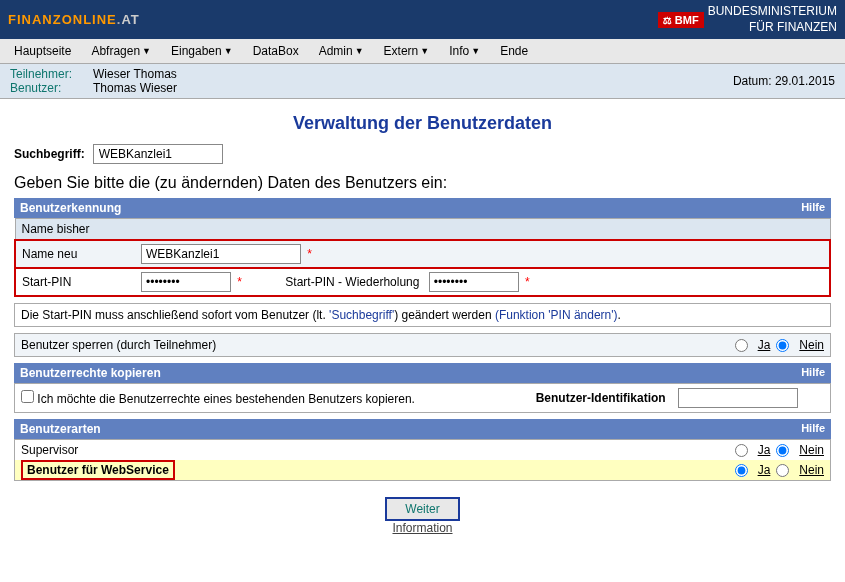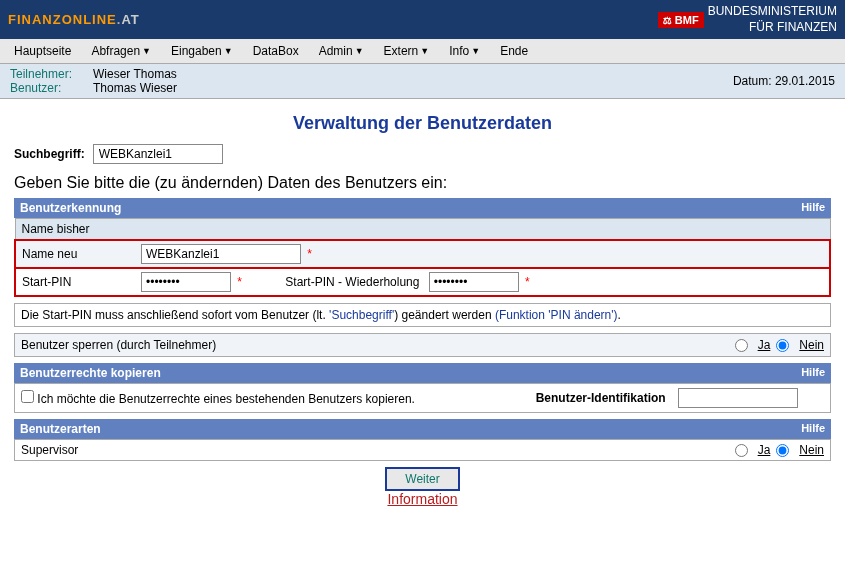--- a/index.html
+++ b/index.html
@@ -67,32 +67,32 @@
 
     
     .sperren-row { background: #f0f4f8; display: flex; justify-content: space-between; align-items: center; padding: 4px 6px; border: 1px solid #aaa; margin-bottom: 6px; }
 
     
     .rechte-table { width: 100%; border-collapse: collapse; border: 1px solid #aaa; margin-bottom: 6px; }
     .rechte-table td { padding: 4px 6px; font-size: 12px; vertical-align: middle; }
     .rechte-table tr { background: #fff; }
 
     
-    .arten-table { width: 100%; border-collapse: collapse; border: 1px solid #aaa; }
+    .arten-table { width: 100%; border-collapse: collapse; border: 1px solid #aaa; margin-bottom: 10px; }
     .arten-table td { padding: 3px 6px; font-size: 12px; vertical-align: middle; }
     .arten-table tr:nth-child(even) { background: #f0f4f8; }
     .arten-table tr:nth-child(odd) { background: #fff; }
     .highlight-label { font-weight: bold; border: 2px solid #c00; padding: 1px 4px; }
 
     
     .button-area { text-align: center; padding: 6px 0; }
     .btn-weiter { background: #e8e8e8; border: 2px solid #1a3a9b; padding: 3px 18px; font-size: 12px; cursor: pointer; color: #0f766e; }
 
     
-    .info-link { color: #b91c1c; text-decoration: underline; font-size: 14px; cursor: pointer; }
+    .info-link { color: #404040; text-decoration: underline; font-size: 12px; cursor: pointer; }
 
     
     input[type=checkbox] { cursor: pointer; }
     input[type=radio] { cursor: pointer; }
 
     
     .bisher-row td { background: #dce6f0 !important; }
   </style>
 </head>
 <body>
@@ -257,20 +257,37 @@
             <input type="radio" name="supervisor" style="">
             <span>Ja</span>
           </label>
           <label>
             <input type="radio" name="supervisor" checked="" style="">
             <span>Nein</span>
           </label>
         </div>
       </td>
     </tr>
+    <tr style="background:#ffffc0;">
+      <td>
+        <span class="highlight-label">Benutzer für WebService</span>
+      </td>
+      <td style="text-align:right;">
+        <div class="radio-group" style="justify-content:flex-end;">
+          <label>
+            <input type="radio" name="webservice" checked="" style="">
+            <span>Ja</span>
+          </label>
+          <label>
+            <input type="radio" name="webservice" style="">
+            <span>Nein</span>
+          </label>
+        </div>
+      </td>
+    </tr>
   </tbody>
     </table>
 
   <div class="button-area">
     <button class="btn-weiter">Weiter</button>
     <br>
     <span class="info-link">Information</span>
   </div>
 
 </div>

